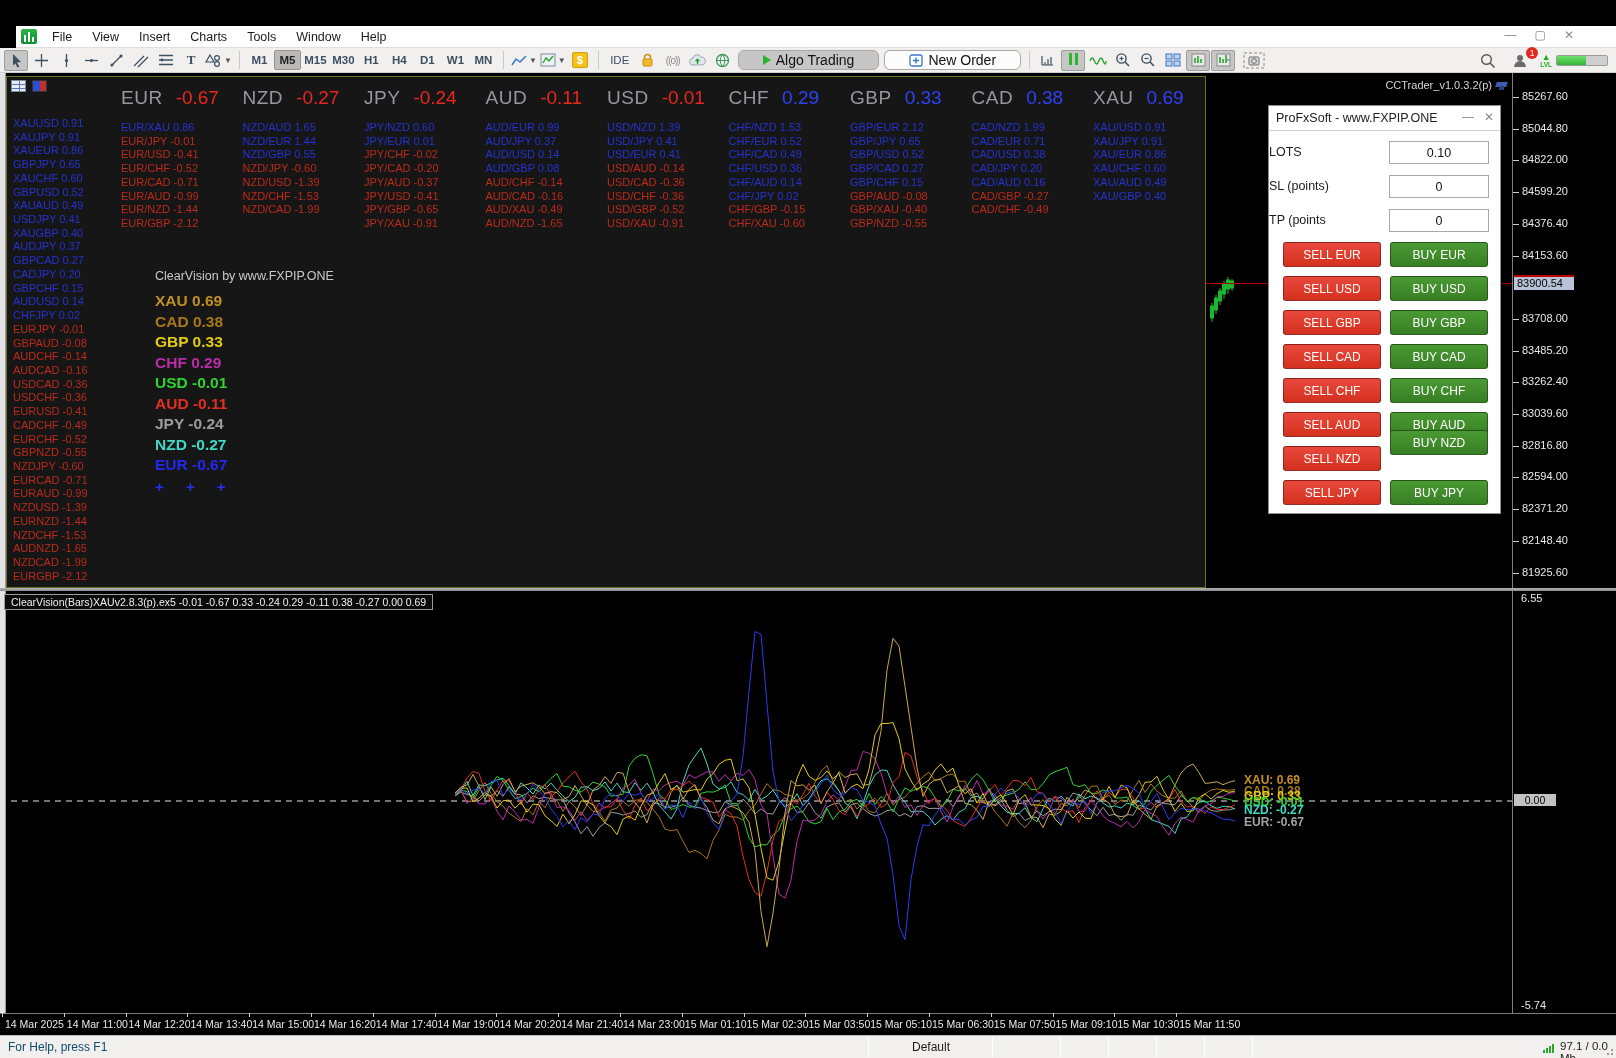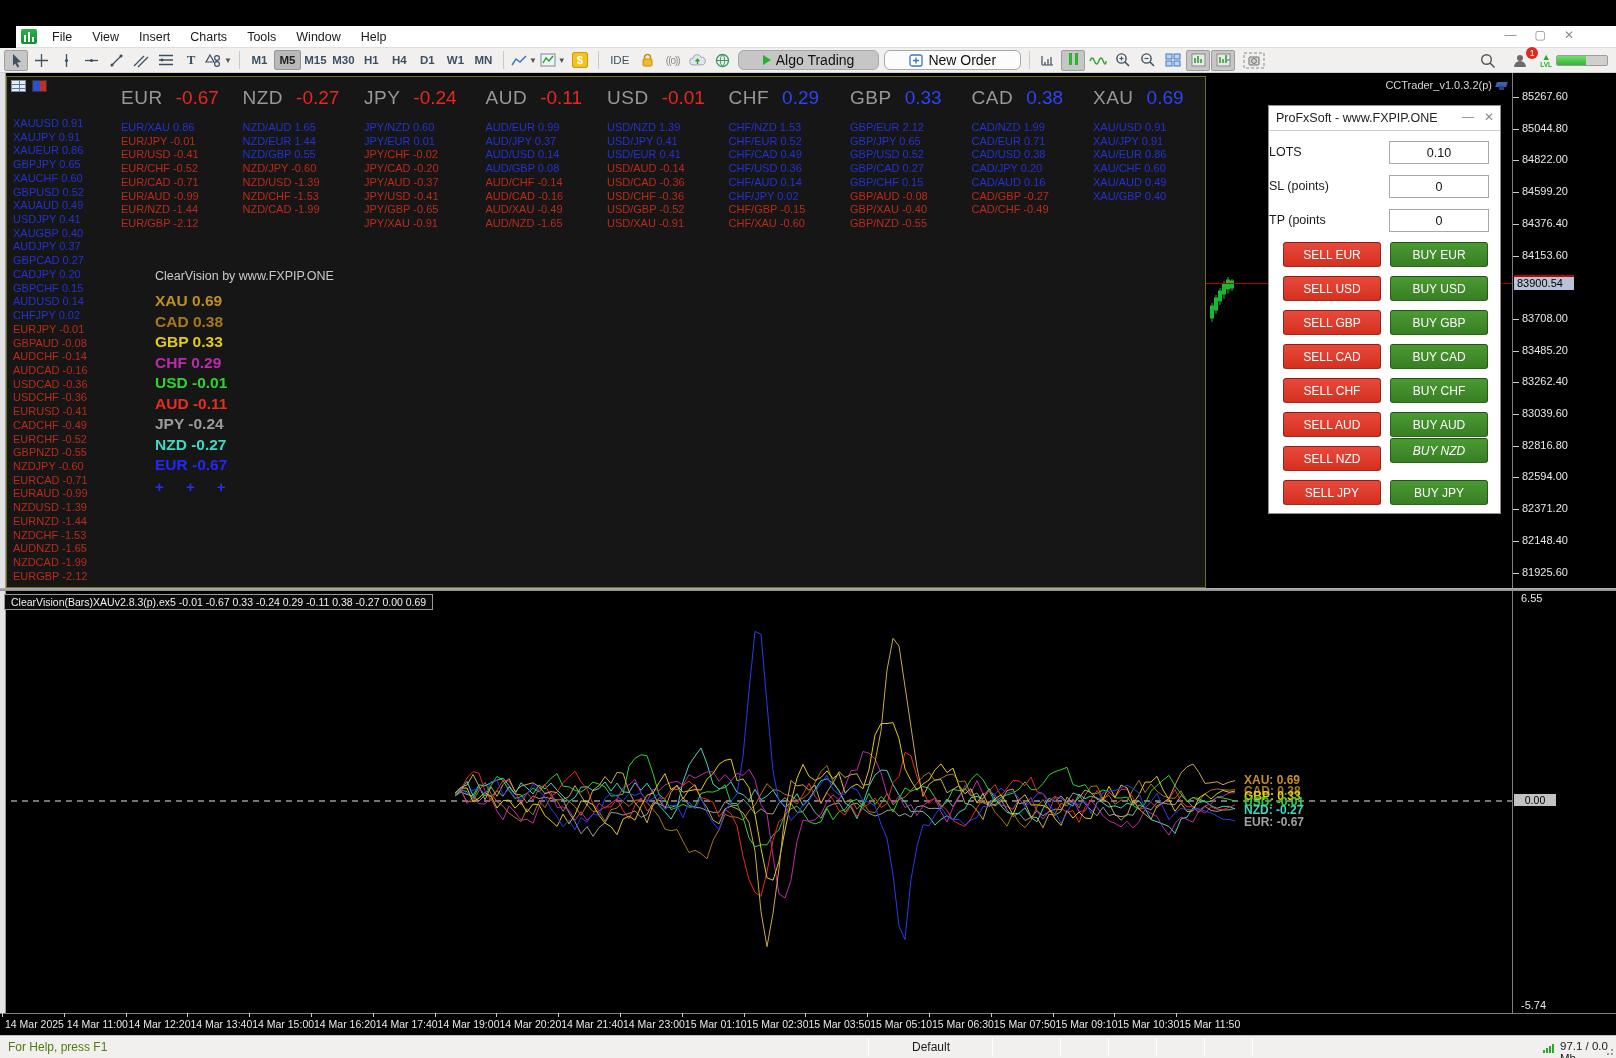--- a/index.html
+++ b/index.html
@@ -105,21 +105,21 @@
 .tp-ctl{position:absolute;right:6px;top:4px;display:flex;gap:10px;color:#8a8a8a;font-size:12px}
 .tp-row{position:absolute;left:0;width:100%;height:24px}
 .tp-label{position:absolute;left:0;width:116px;text-align:left;top:4px;font-size:12.5px;color:#1a1a1a}
 .tp-input{position:absolute;left:120px;top:0;width:100px;height:23px;background:#fff;border:1px solid #a8a8a8;font-size:12.5px;color:#111;display:flex;align-items:center;justify-content:center}
 .tbtn{position:absolute;width:98px;height:25px;border-radius:3px;color:#fff;font-size:12px;display:flex;align-items:center;justify-content:center;border:1px solid rgba(0,0,0,.35)}
 .tbtn.sell{left:14px;background:linear-gradient(#e8493c,#d5301f)}
 .tbtn.buy{left:121px;background:linear-gradient(#4a9a33,#387f24)}
 
 
 .statusbar{position:absolute;left:0;top:1035px;width:1616px;height:23px;background:#f1f0ef;border-top:1px solid #bdbdbd;z-index:50}
-.sb-help{position:absolute;left:8px;top:4px;font-size:12px;color:#4d7c0f}
+.sb-help{position:absolute;left:8px;top:4px;font-size:12px;color:#0c4a6e}
 .sb-prof{position:absolute;left:912px;top:4px;font-size:12px;color:#1a1a1a}
 .sb-div{position:absolute;top:2px;width:1px;height:19px;background:#cfcfcf;border-right:1px solid #fff}
 .sb-res{position:absolute;left:1560px;top:4px;font-size:11.5px;color:#1a1a1a}
 .sigbars{position:absolute;left:1543px;top:8px;display:flex;align-items:flex-end;gap:1px}
 .sigbars i{display:block;width:2px;background:#2aa82a}
 .grip{position:absolute;right:2px;bottom:2px;width:10px;height:10px;background:
   radial-gradient(circle at 8px 8px,#9a9a9a 1px,transparent 1.5px),
   radial-gradient(circle at 4px 8px,#9a9a9a 1px,transparent 1.5px),
   radial-gradient(circle at 8px 4px,#9a9a9a 1px,transparent 1.5px)}
 svg{display:block}
@@ -642,21 +642,21 @@
         <div class="tbtn buy" style="top: 170px;">BUY USD</div>
         <div class="tbtn sell" style="top: 204px;">SELL GBP</div>
         <div class="tbtn buy" style="top: 204px;">BUY GBP</div>
         <div class="tbtn sell" style="top: 238px;">SELL CAD</div>
         <div class="tbtn buy" style="top: 238px;">BUY CAD</div>
         <div class="tbtn sell" style="top: 272px;">SELL CHF</div>
         <div class="tbtn buy" style="top: 272px;">BUY CHF</div>
         <div class="tbtn sell" style="top: 306px;">SELL AUD</div>
         <div class="tbtn buy" style="top: 306px;">BUY AUD</div>
         <div class="tbtn sell" style="top: 340px;">SELL NZD</div>
-        <div class="tbtn buy" style="top: 332px; font-style: italic;">BUY NZD</div>
+        <div class="tbtn buy" style="top: 324px;">BUY NZD</div>
         <div class="tbtn sell" style="top: 374px;">SELL JPY</div>
         <div class="tbtn buy" style="top: 374px;">BUY JPY</div>
       </div>
   </div>
 
   <div class="statusbar">
     <span class="sb-help">For Help, press F1</span>
     <span class="sb-prof">Default</span>
     <span id="sb-divs"><span class="sb-div" style="left: 868px;"></span><span class="sb-div" style="left: 992px;"></span><span class="sb-div" style="left: 1060px;"></span><span class="sb-div" style="left: 1108px;"></span><span class="sb-div" style="left: 1156px;"></span><span class="sb-div" style="left: 1204px;"></span><span class="sb-div" style="left: 1252px;"></span></span>
     <span class="sigbars">

